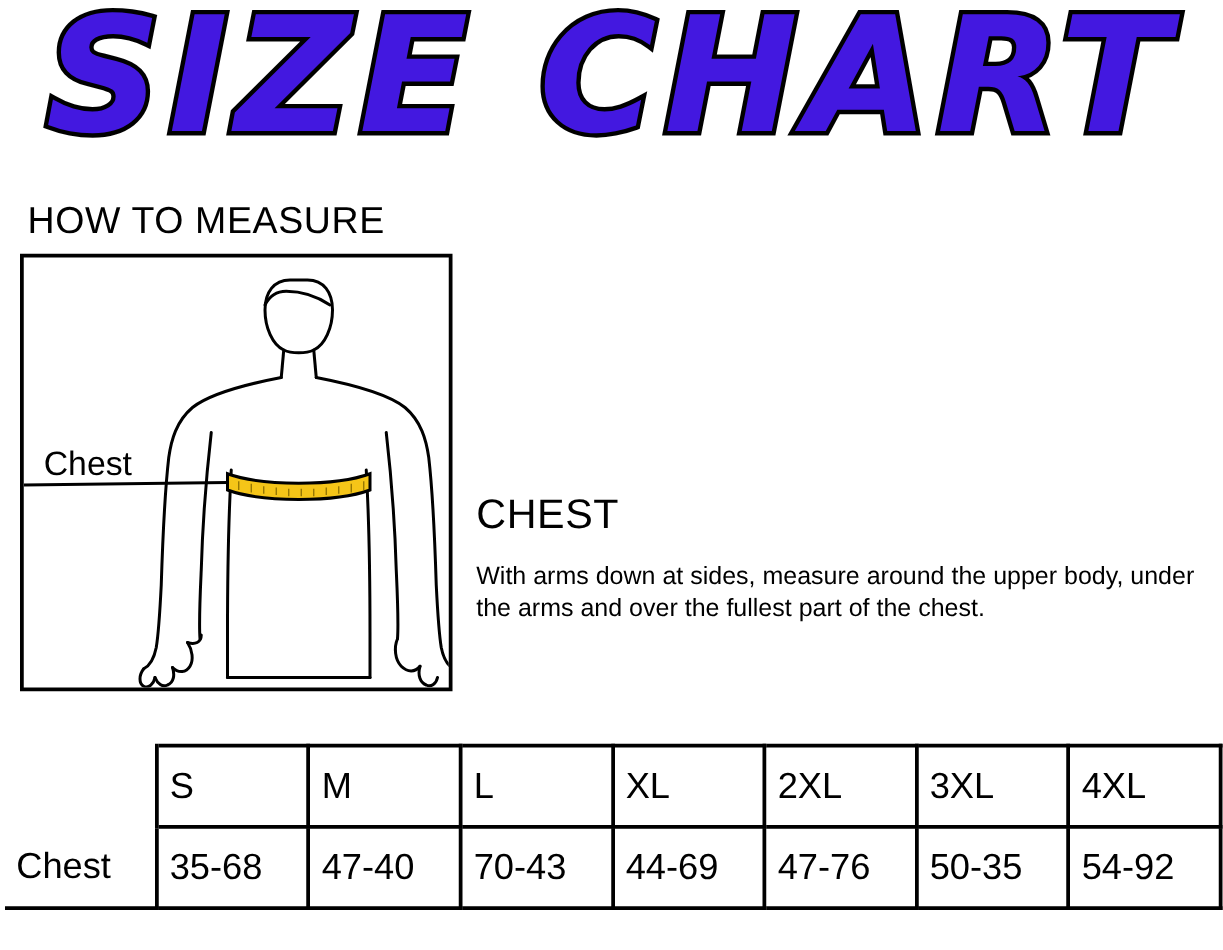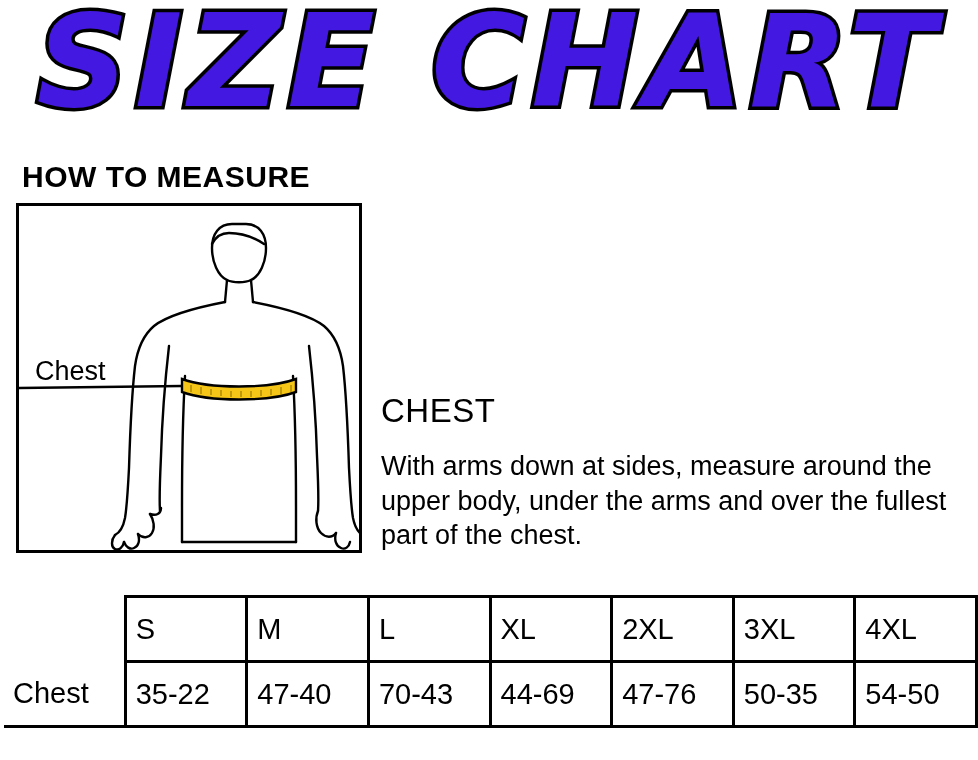--- a/index.html
+++ b/index.html
@@ -34,21 +34,21 @@
     white-space: nowrap;
     user-select: none;
   }
 
   
   .how-to-measure {
     position: absolute;
     left: 22px;
     top: 160px;
     font-family: "Liberation Sans", sans-serif;
-    font-weight: bold;
+    font-weight: normal;
     font-size: 30px;
     color: #000000;
     letter-spacing: 0.5px;
   }
 
   .figure-box {
     position: absolute;
     left: 16px;
     top: 203px;
     width: 346px;
@@ -82,21 +82,21 @@
     font-size: 33px;
     color: #000000;
     letter-spacing: 0.5px;
   }
   .desc-body {
     position: absolute;
     left: 381px;
     top: 449px;
     width: 596px;
     font-family: "Liberation Sans", sans-serif;
-    font-size: 27px;
+    font-size: 20px;
     line-height: 1.28;
     color: #000000;
   }
 
   
   .size-table {
     position: absolute;
     left: 4px;
     top: 595px;
     border-collapse: collapse;
@@ -202,22 +202,22 @@
       <td class="cell">S</td>
       <td class="cell">M</td>
       <td class="cell">L</td>
       <td class="cell">XL</td>
       <td class="cell">2XL</td>
       <td class="cell">3XL</td>
       <td class="cell">4XL</td>
     </tr>
     <tr>
       <td class="rowlabel">Chest</td>
-      <td class="cell">35-22</td>
+      <td class="cell">35-68</td>
       <td class="cell">47-40</td>
       <td class="cell">70-43</td>
       <td class="cell">44-69</td>
       <td class="cell">47-76</td>
       <td class="cell">50-35</td>
-      <td class="cell">54-50</td>
+      <td class="cell">54-92</td>
     </tr>
   </tbody>
 </table>
 
 </body></html>

